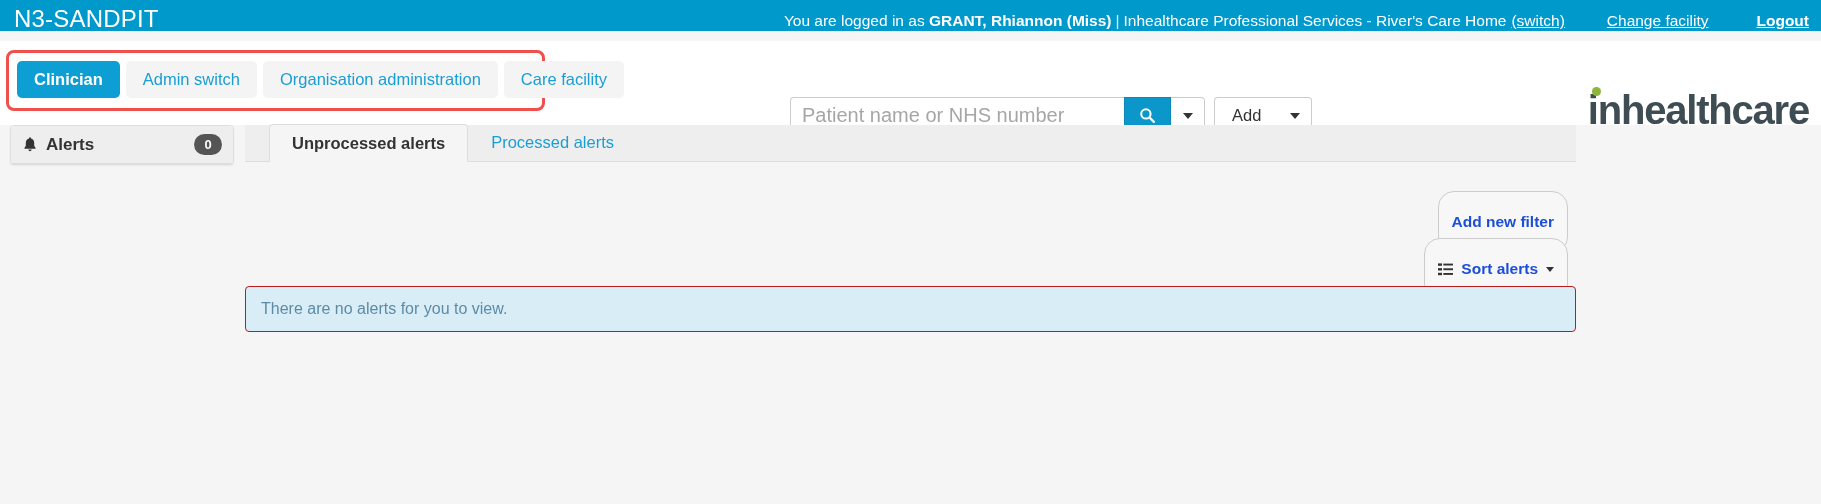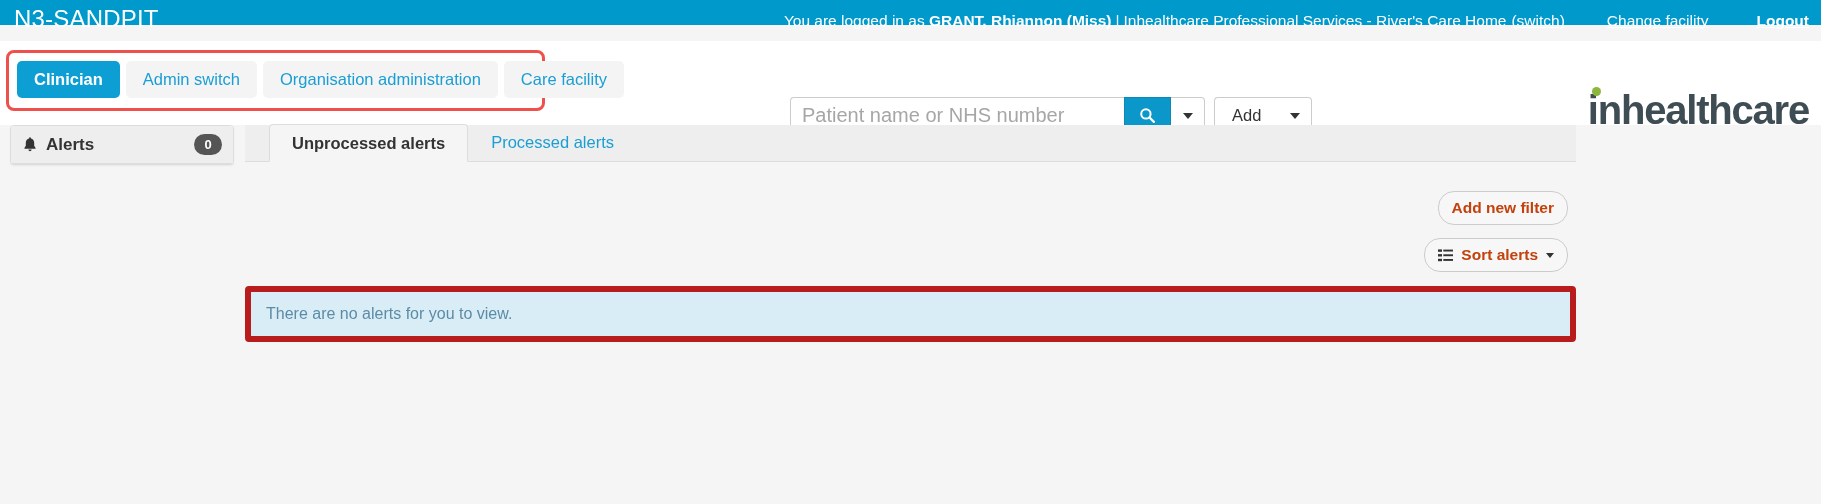--- a/index.html
+++ b/index.html
@@ -15,21 +15,21 @@
     color: #333333;
     overflow: hidden;
     position: relative;
   }
 
   
   .topbar {
     position: absolute;
     left: 0; top: 0;
     width: 1821px;
-    height: 25px;
+    height: 31px;
     background: #0099cc;
     color: #ffffff;
   }
   .topbar-title {
     position: absolute;
     left: 14px;
     top: 5px;
     font-size: 24px;
     font-weight: normal;
     letter-spacing: 0.2px;
@@ -313,40 +313,40 @@
   }
 
   .content-inner { position: relative; height: 343px; }
   .btn-light {
     position: absolute;
     background: #f7f7f7;
     border: 1px solid #cccccc;
     border-radius: 16px;
     font-size: 15.5px;
     font-weight: bold;
-    color: #c2410c;
-    padding: 7px 13px;
+    color: #1d4ed8;
+    padding: 21px 13px;
     cursor: pointer;
     display: flex;
     align-items: center;
     gap: 8px;
     white-space: nowrap;
     font-family: "Liberation Sans", sans-serif;
   }
   .btn-addfilter { right: 8px; top: 29px; }
   .btn-sortalerts { right: 8px; top: 76px; }
 
   .info-box {
     position: absolute;
     left: 0px;
     top: 124px;
     width: 1331px;
     box-sizing: border-box;
     background: #d9edf7;
-    border: 6px solid #b91c1c;
+    border: 1px solid #b91c1c;
     border-radius: 4px;
     padding: 13px 15px;
     font-size: 16px;
     color: #5d8ba5;
   }
 
   .icon { display: inline-block; vertical-align: middle; }
 </style>
 </head>
 <body>

